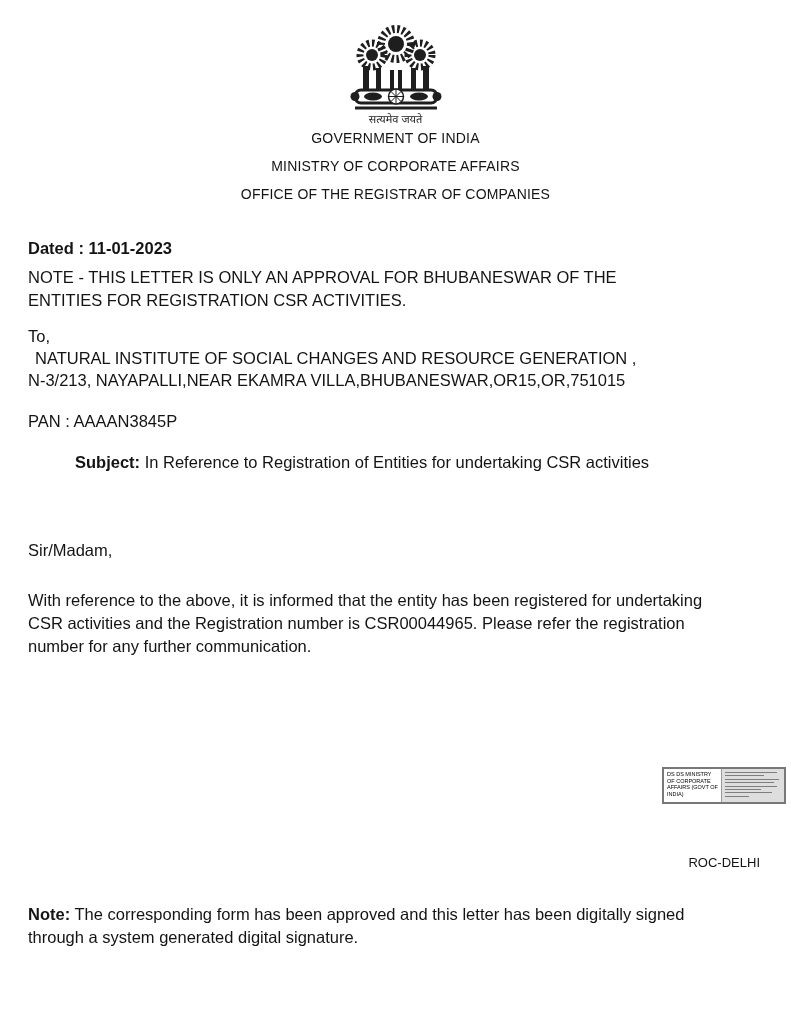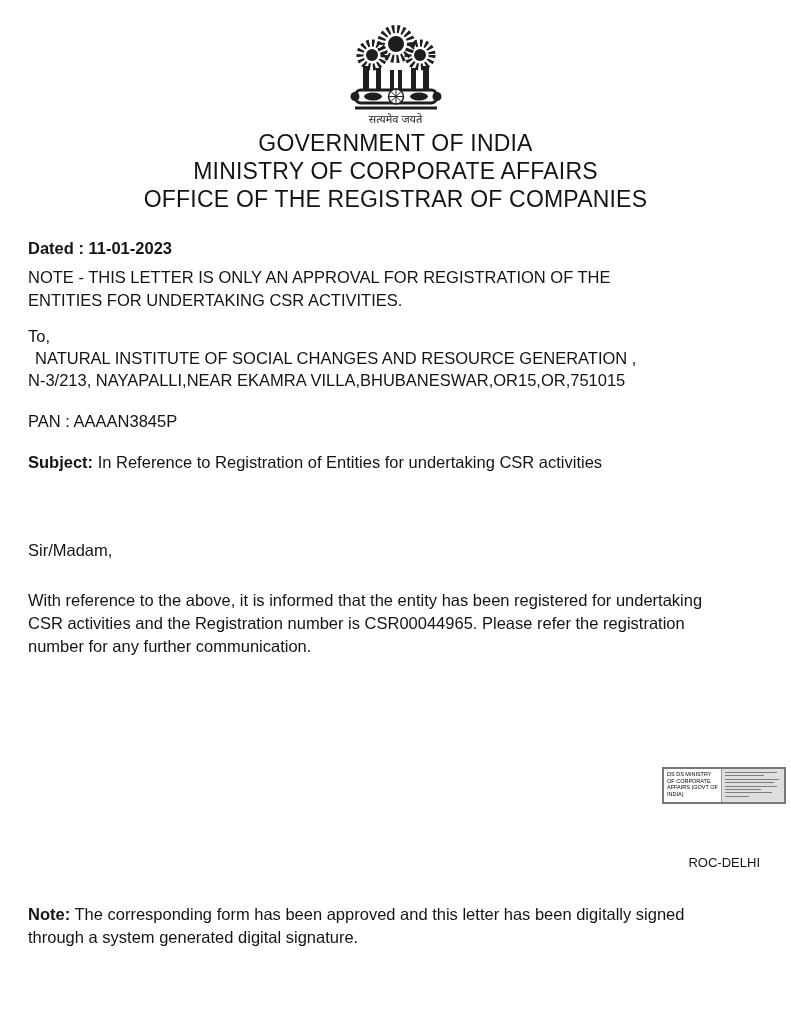--- a/index.html
+++ b/index.html
@@ -3,21 +3,21 @@
 <meta charset="utf-8">
 <style>
   html,body{margin:0;padding:0;background:#ffffff;}
   .page{
     position:relative;width:791px;height:1024px;background:#ffffff;
     font-family:"Liberation Sans",sans-serif;color:#141414;overflow:hidden;
   }
   .abs{position:absolute;}
   .center{left:0;right:0;text-align:center;}
   .body-text{font-size:16.5px;line-height:23px;}
-  .title-line{font-size:23px;letter-spacing:.2px;}
+  .title-line{font-size:14px;letter-spacing:.2px;}
   .emblem-caption{font-size:11px;color:#1c1c1c;}
   .left-col{left:28px;}
   .bold{font-weight:bold;}
   
   .stamp{
     display:flex;width:120px;height:33px;border:2px solid #787878;background:#fff;
     box-sizing:content-box;
   }
   .stamp-left{
     width:57px;padding:2px 1px 1px 3px;font-size:5.5px;line-height:1.2;
@@ -67,31 +67,31 @@
   </div>
   <div class="abs center emblem-caption" style="top:111px;">सत्यमेव जयते</div>
 
   <div class="abs center title-line" style="top:130px;">GOVERNMENT OF INDIA</div>
   <div class="abs center title-line" style="top:158px;">MINISTRY OF CORPORATE AFFAIRS</div>
   <div class="abs center title-line" style="top:186px;">OFFICE OF THE REGISTRAR OF COMPANIES</div>
 
   <div class="abs left-col body-text" style="top:237px;font-weight:bold;">Dated : 11-01-2023</div>
 
   <div class="abs left-col body-text" style="top:266px;width:720px;">
-    <div>NOTE - THIS LETTER IS ONLY AN APPROVAL FOR REGISTRATION OF THE</div>
-    <div>ENTITIES FOR UNDERTAKING CSR ACTIVITIES.</div>
+    <div>NOTE - THIS LETTER IS ONLY AN APPROVAL FOR BHUBANESWAR OF THE</div>
+    <div>ENTITIES FOR REGISTRATION CSR ACTIVITIES.</div>
   </div>
 
   <div class="abs left-col body-text" style="top:325px;">To,</div>
   <div class="abs left-col body-text" style="top:347px;padding-left:7px;width:740px;">NATURAL INSTITUTE OF SOCIAL CHANGES AND RESOURCE GENERATION ,</div>
   <div class="abs left-col body-text" style="top:369px;width:740px;">N-3/213, NAYAPALLI,NEAR EKAMRA VILLA,BHUBANESWAR,OR15,OR,751015</div>
 
   <div class="abs left-col body-text" style="top:410px;">PAN : AAAAN3845P</div>
 
-  <div class="abs left-col body-text" style="top:451px;">
+  <div class="abs left-col body-text" style="top:451px;margin-left:47px;">
     <span class="bold">Subject:</span><span> In Reference to Registration of Entities for undertaking CSR activities</span>
   </div>
 
   <div class="abs left-col body-text" style="top:539px;">Sir/Madam,</div>
 
   <div class="abs left-col body-text" style="top:589px;width:745px;">
     <div>With reference to the above, it is informed that the entity has been registered for undertaking</div>
     <div>CSR activities and the Registration number is CSR00044965. Please refer the registration</div>
     <div>number for any further communication.</div>
   </div>

